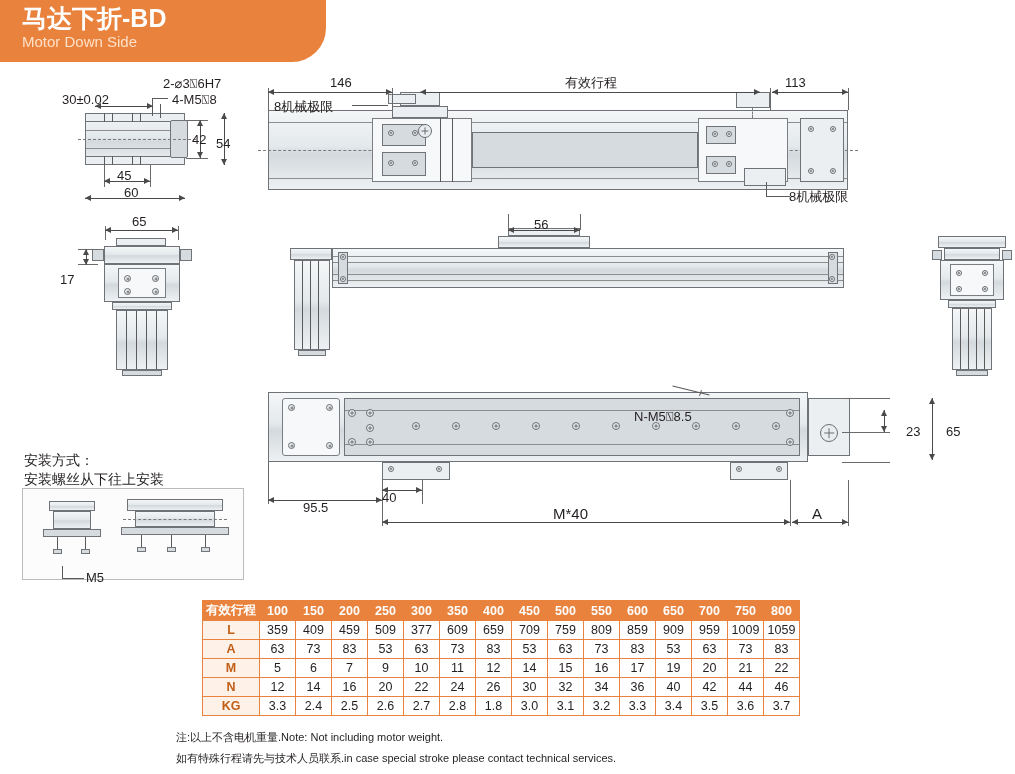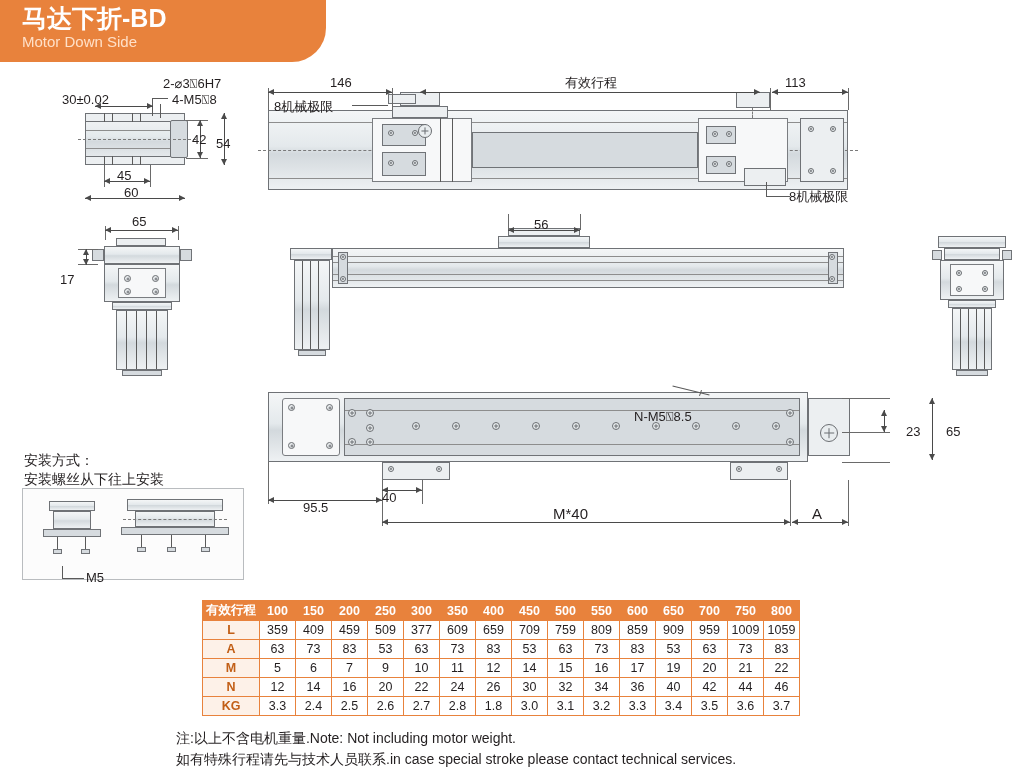--- a/index.html
+++ b/index.html
@@ -103,21 +103,21 @@
   table.spec thead th {
     background:#e8823c; color:#ffffff; font-weight:bold;
   }
   table.spec tbody th {
     background:#fdf1e8; color:#c25f17; font-weight:bold;
   }
   table.spec td { background:#ffffff; min-width:36px; }
   table.spec tbody th { min-width:42px; }
 
   .note {
-    position:absolute; font-size:14px; color:#231f20; white-space:nowrap;
+    position:absolute; font-size:11px; color:#231f20; white-space:nowrap;
   }
 </style>
 </head>
 <body>
 
 <div class="banner">
   <div class="banner-title">马达下折-BD</div>
   <div class="banner-sub">Motor Down Side</div>
 </div>
 

